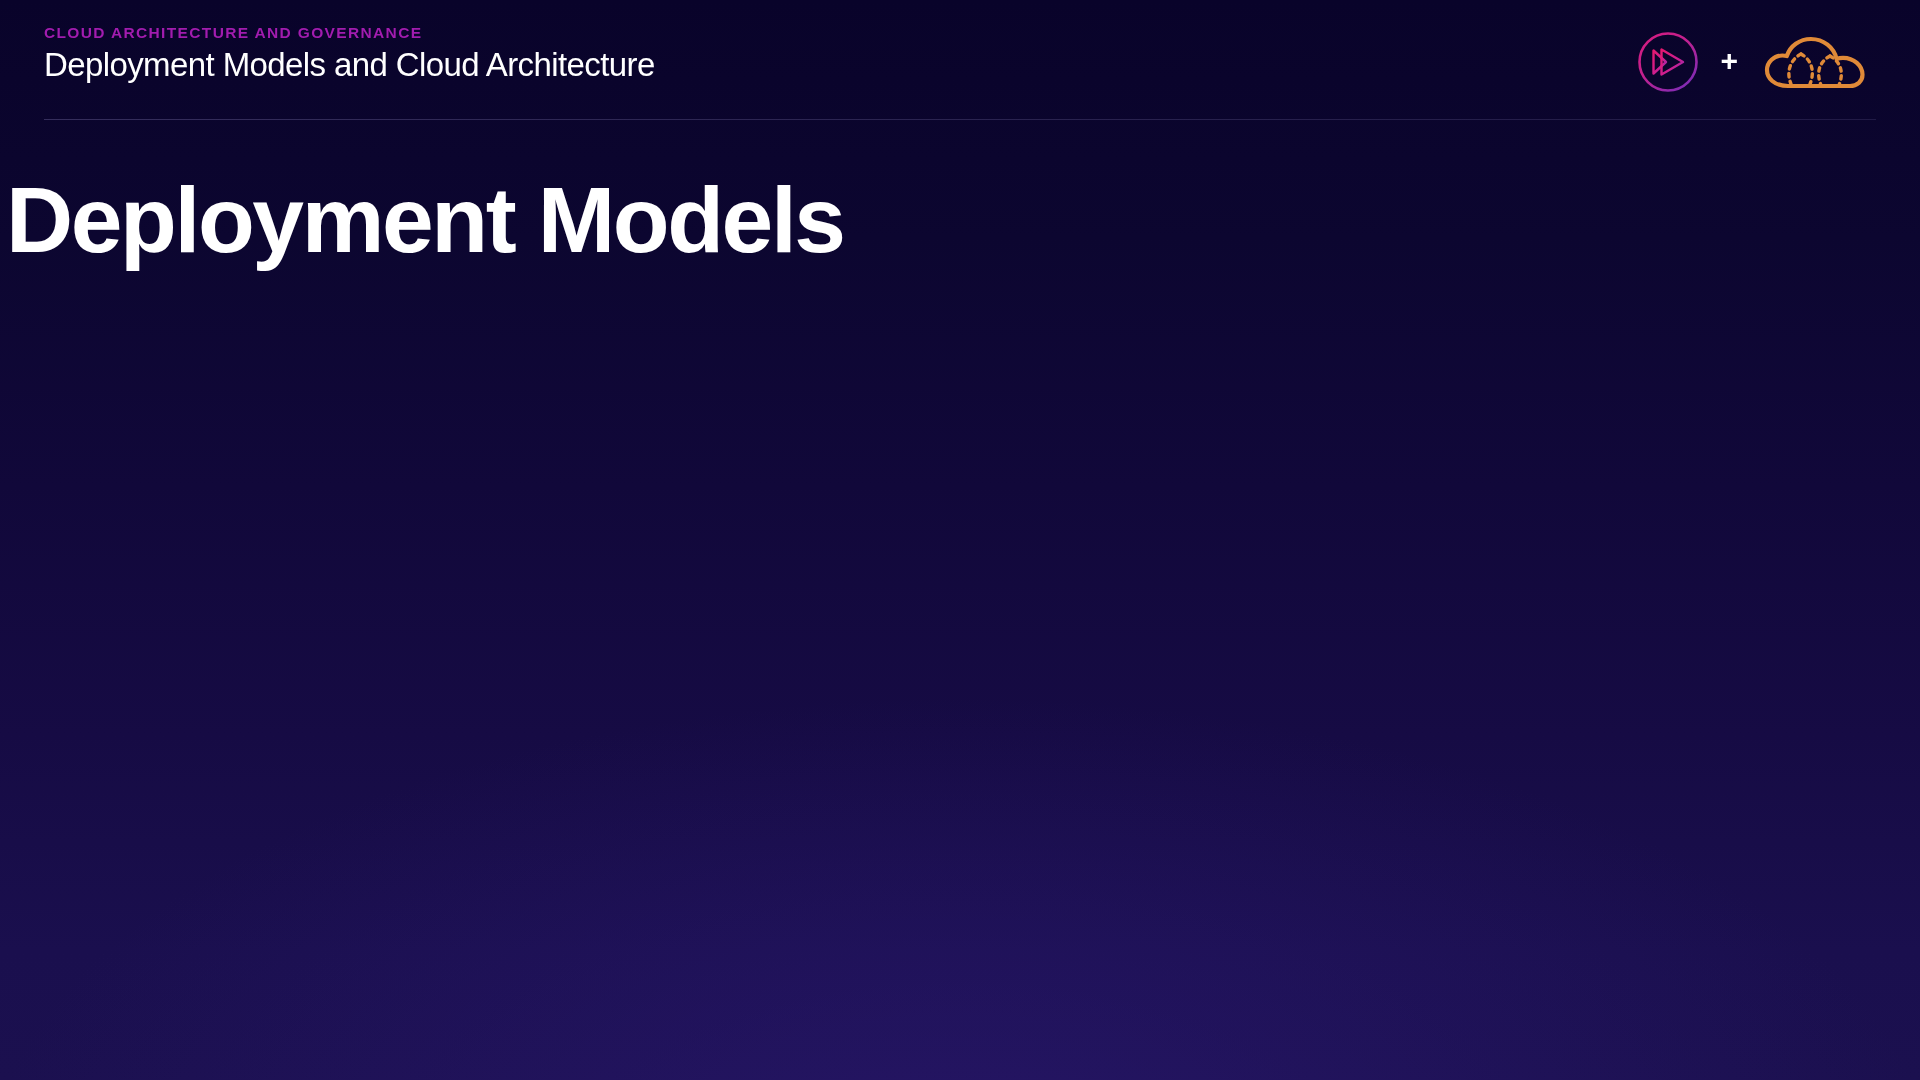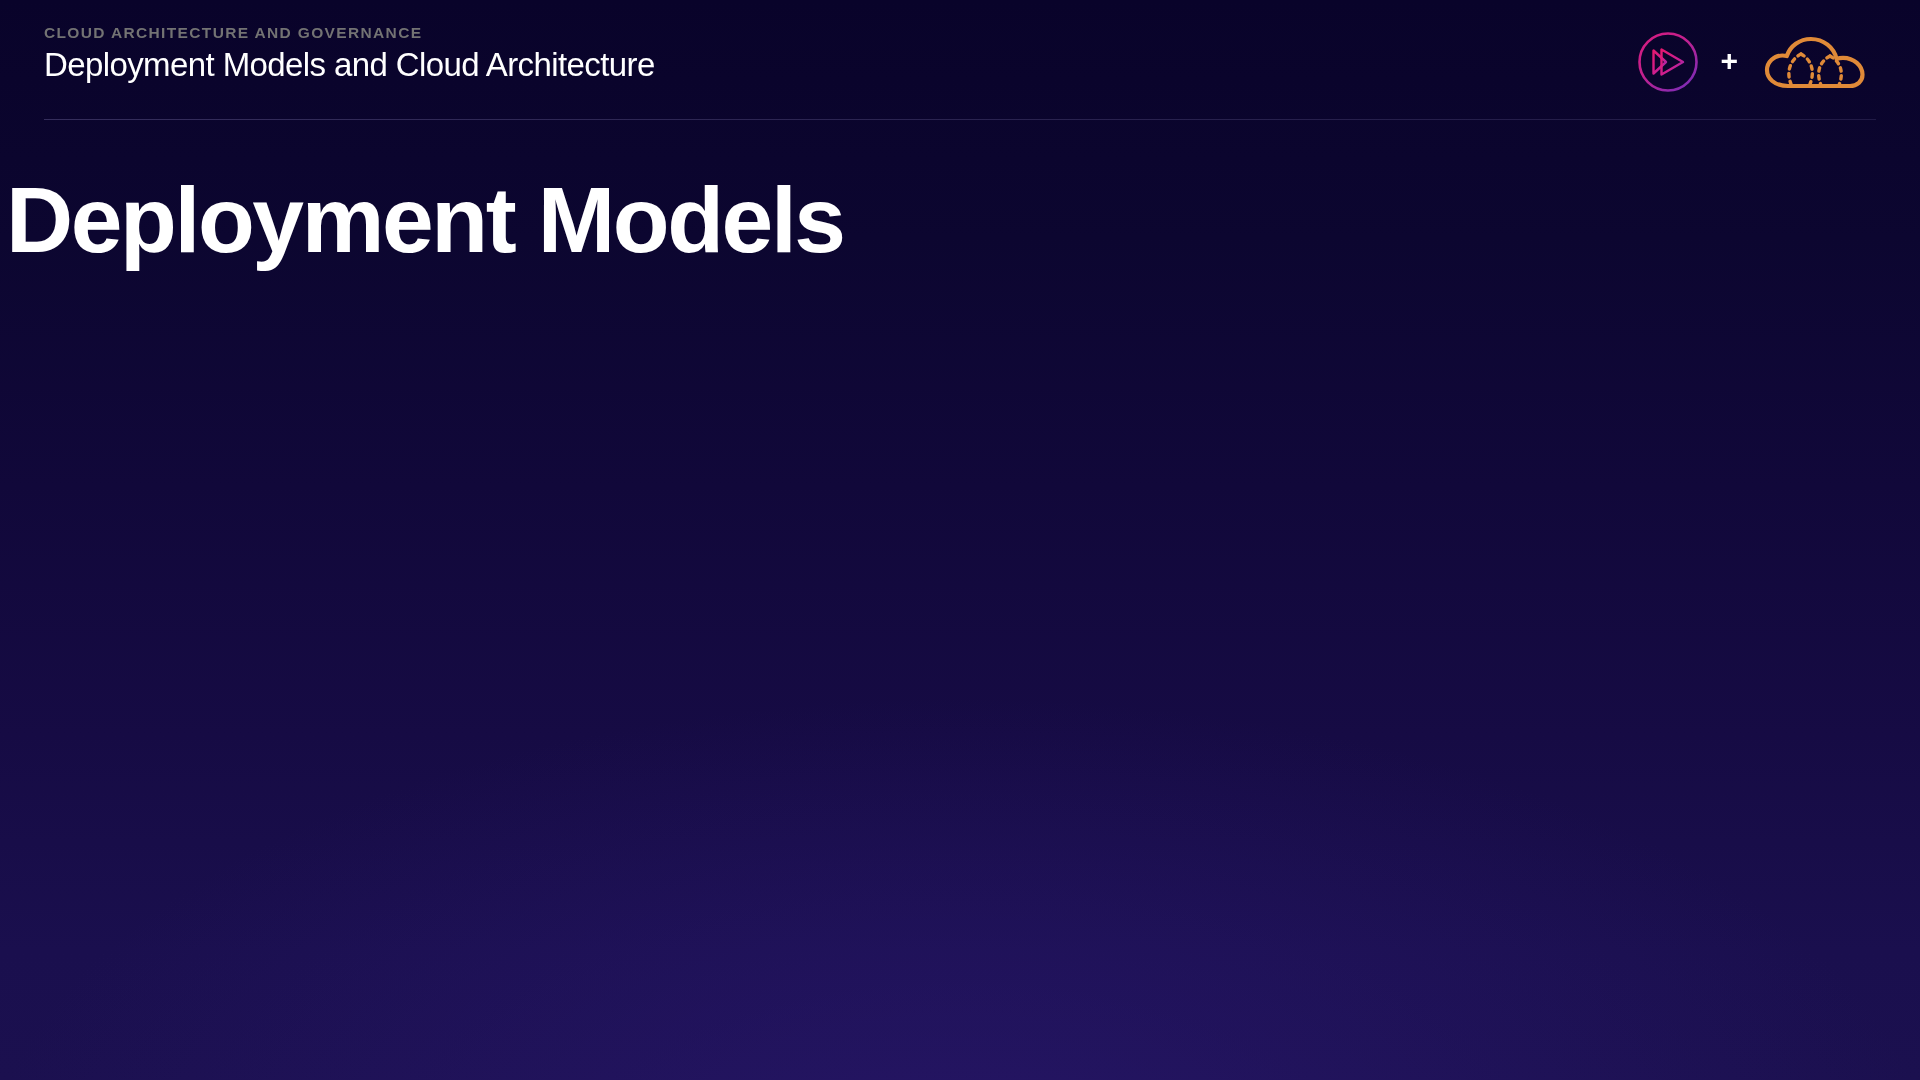--- a/index.html
+++ b/index.html
@@ -44,21 +44,21 @@
     align-items:flex-start;
     justify-content:space-between;
   }
 
   .header-text { display:flex; flex-direction:column; gap:6px; padding-top:3px; }
 
   .kicker {
     font-size:15.5px;
     font-weight:bold;
     letter-spacing:1.35px;
-    color:#737373;
+    color:#a21caf;
     line-height:1;
     text-transform:uppercase;
     white-space:nowrap;
   }
 
   .header-title {
     font-size:33px;
     font-weight:normal;
     color:#ffffff;
     letter-spacing:-0.6px;

